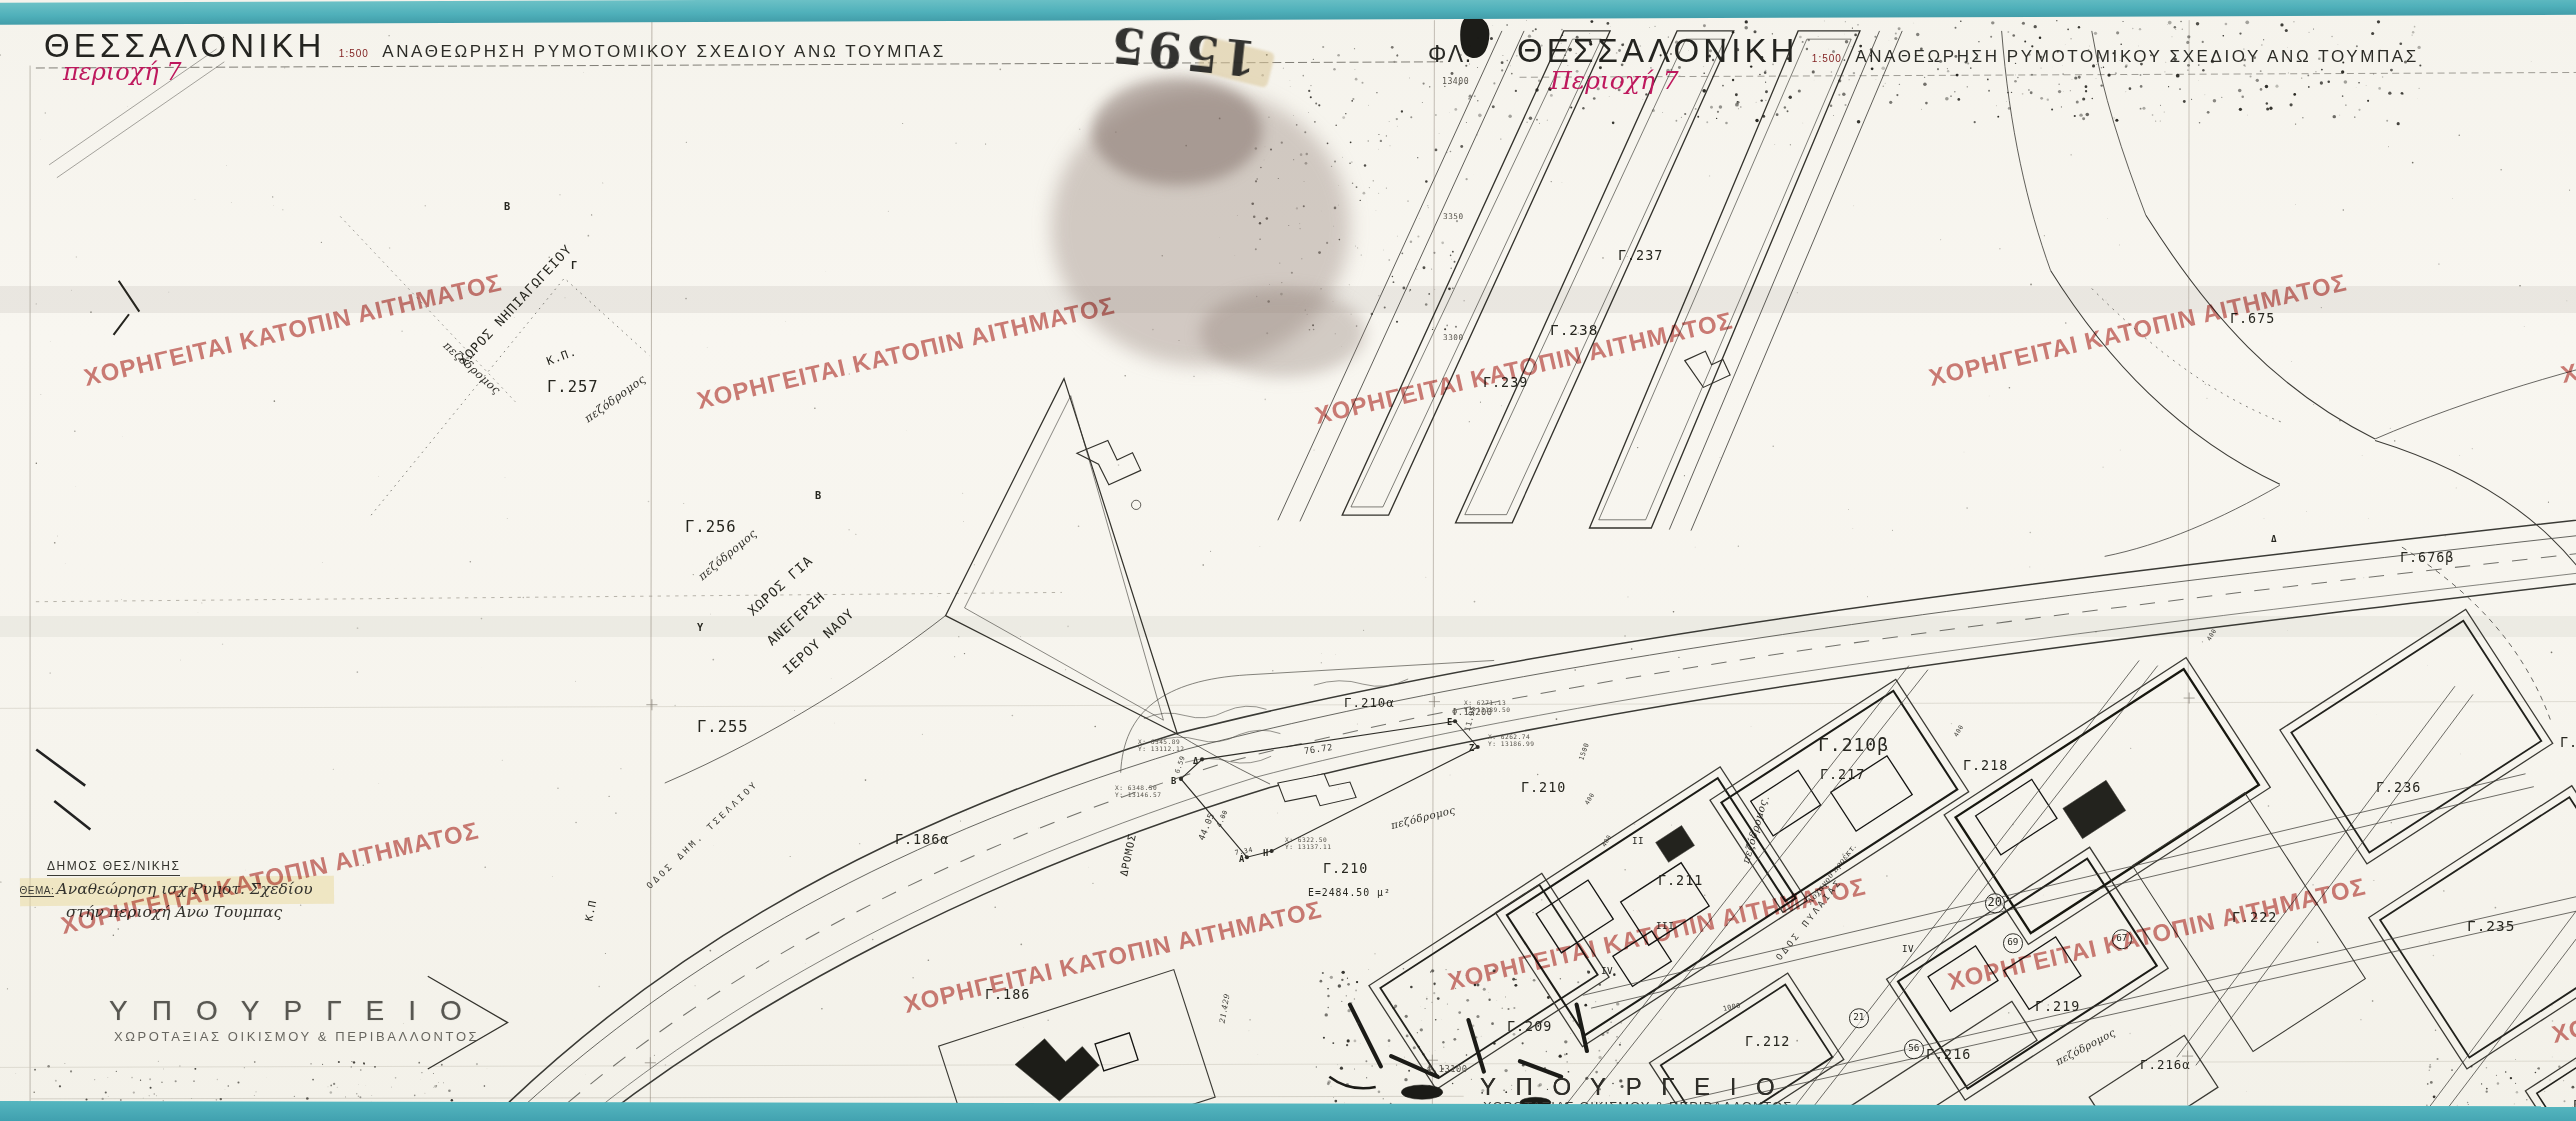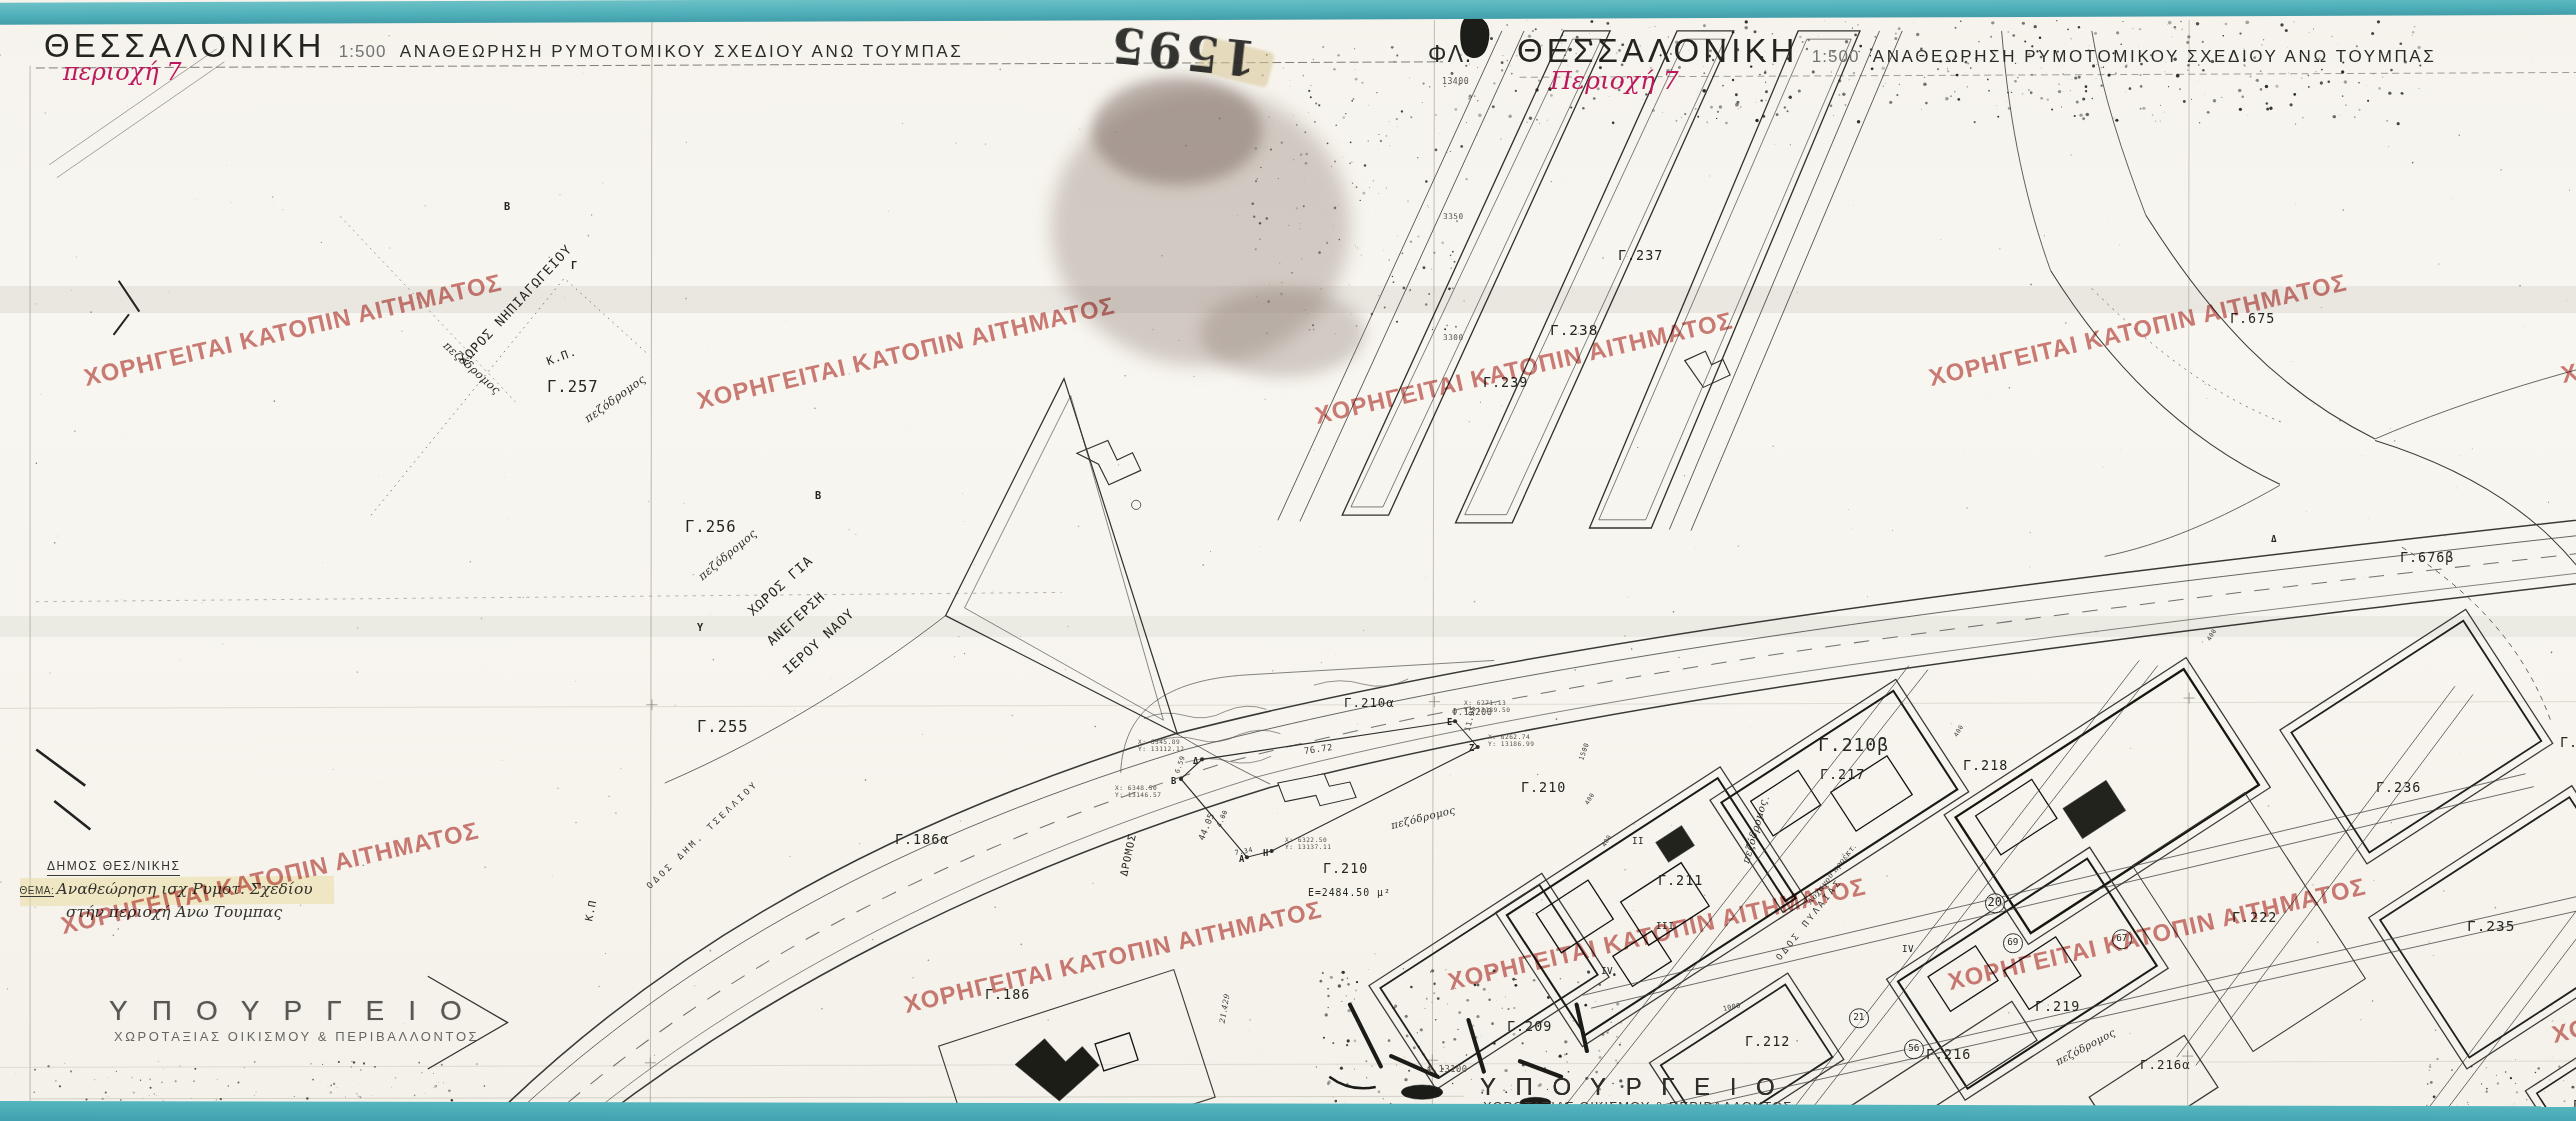--- a/index.html
+++ b/index.html
@@ -31,21 +31,21 @@
 
   
   .wm{position:absolute;font:700 24px "Liberation Sans",sans-serif;letter-spacing:1px;
       color:#c35d58;opacity:.8;mix-blend-mode:multiply;white-space:nowrap;
       transform:translate(-50%,-50%) rotate(-13deg);z-index:30;}
 
   
   .tb{position:absolute;color:#2a2a26;z-index:12;}
   .title-row{display:flex;align-items:baseline;gap:13.4px;white-space:nowrap;}
   .title-city{font-size:33px;letter-spacing:4.1px;color:#242420;font-weight:500;}
-  .title-scale{font-size:17px;letter-spacing:1px;color:#737373;}
+  .title-scale{font-size:10px;letter-spacing:1px;color:#7f1d1d;}
   .title-sub{font-size:17px;letter-spacing:2.6px;color:#2c2c27;}
   .area-note{font-family:"DejaVu Serif",serif;font-style:italic;font-size:24px;color:#be185d;}
   .handnum{position:absolute;font-family:"DejaVu Serif",serif;font-weight:bold;font-size:49px;
       color:#232321;transform:rotate(186deg);letter-spacing:3.1px;opacity:.92;filter:blur(0.3px);z-index:12;}
 
   .dimos-l1{font-size:12px;letter-spacing:1.5px;border-bottom:1px solid #3a3a34;padding-bottom:2.1px;color:#33322c;}
   .dimos-sub{font-size:10px;letter-spacing:0.5px;color:#3a3a34;}
   .dimos-hand{font-family:"DejaVu Serif",serif;font-style:italic;font-size:15.5px;color:#34332e;}
   .tape{position:absolute;background:rgba(233,218,162,.55);z-index:11;}
 

